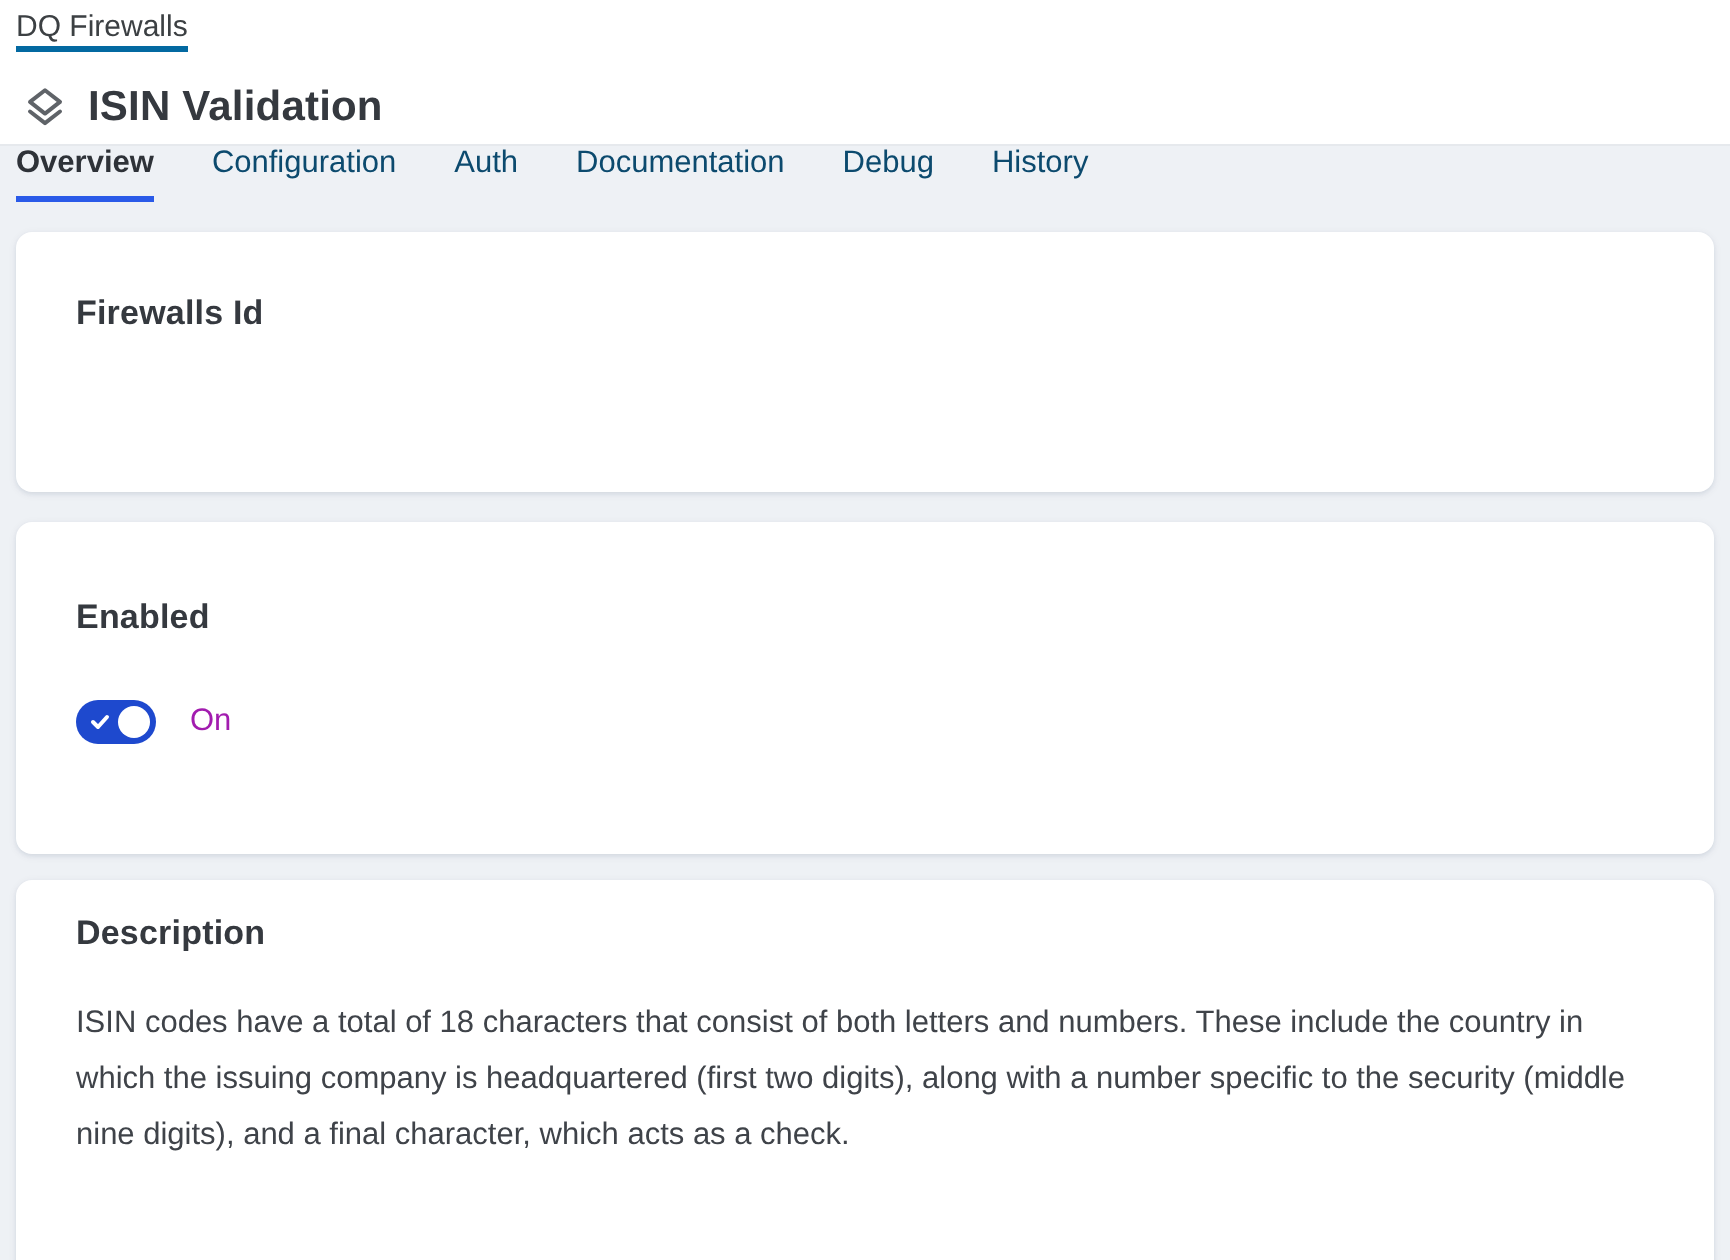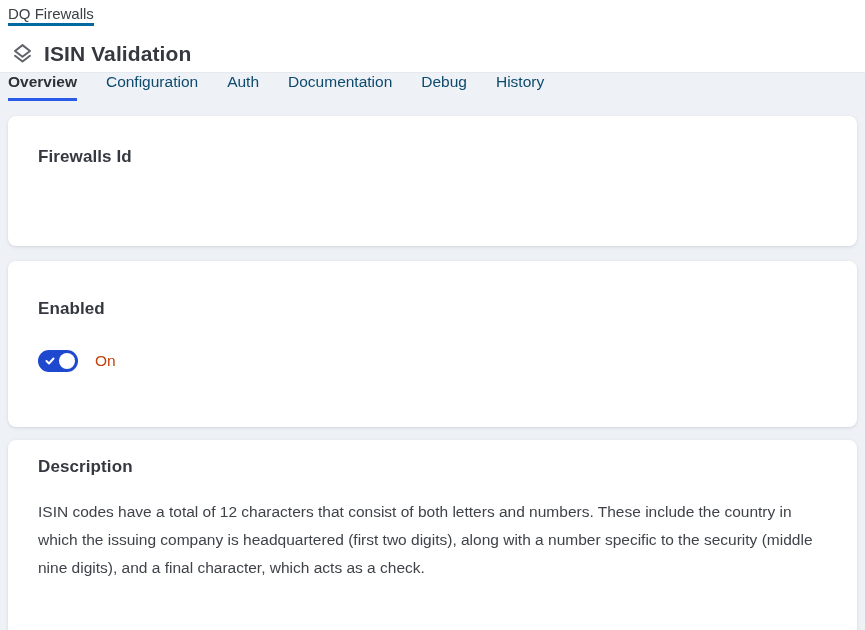--- a/index.html
+++ b/index.html
@@ -103,21 +103,21 @@
   }
   .toggle .knob {
     position: absolute;
     right: 3px; top: 3px;
     width: 16px; height: 16px;
     background: #ffffff;
     border-radius: 50%;
   }
   .toggle-state {
     font-size: 15.5px;
-    color: #c2410c;
+    color: #a21caf;
   }
   .card-desc { height: 210px; margin-top: 13px; padding-top: 17px; }
   .card-desc p {
     margin-top: 21px;
     font-size: 15.5px;
     line-height: 28px;
     color: #3f4349;
     max-width: 792px;
   }
 </style>
@@ -158,16 +158,16 @@
           <polyline points="1.5,5 4,7.5 8.5,2.5" fill="none" stroke="#ffffff" stroke-width="2" stroke-linecap="round" stroke-linejoin="round"></polyline>
         </svg>
         <span class="knob"></span>
       </div>
       <span class="toggle-state">On</span>
     </div>
   </section>
 
   <section class="card card-desc">
     <h2>Description</h2>
-    <p>ISIN codes have a total of 12 characters that consist of both letters and numbers. These include the country in which the issuing company is headquartered (first two digits), along with a number specific to the security (middle nine digits), and a final character, which acts as a check.</p>
+    <p>ISIN codes have a total of 18 characters that consist of both letters and numbers. These include the country in which the issuing company is headquartered (first two digits), along with a number specific to the security (middle nine digits), and a final character, which acts as a check.</p>
   </section>
 
 </main>
 
 </body></html>

